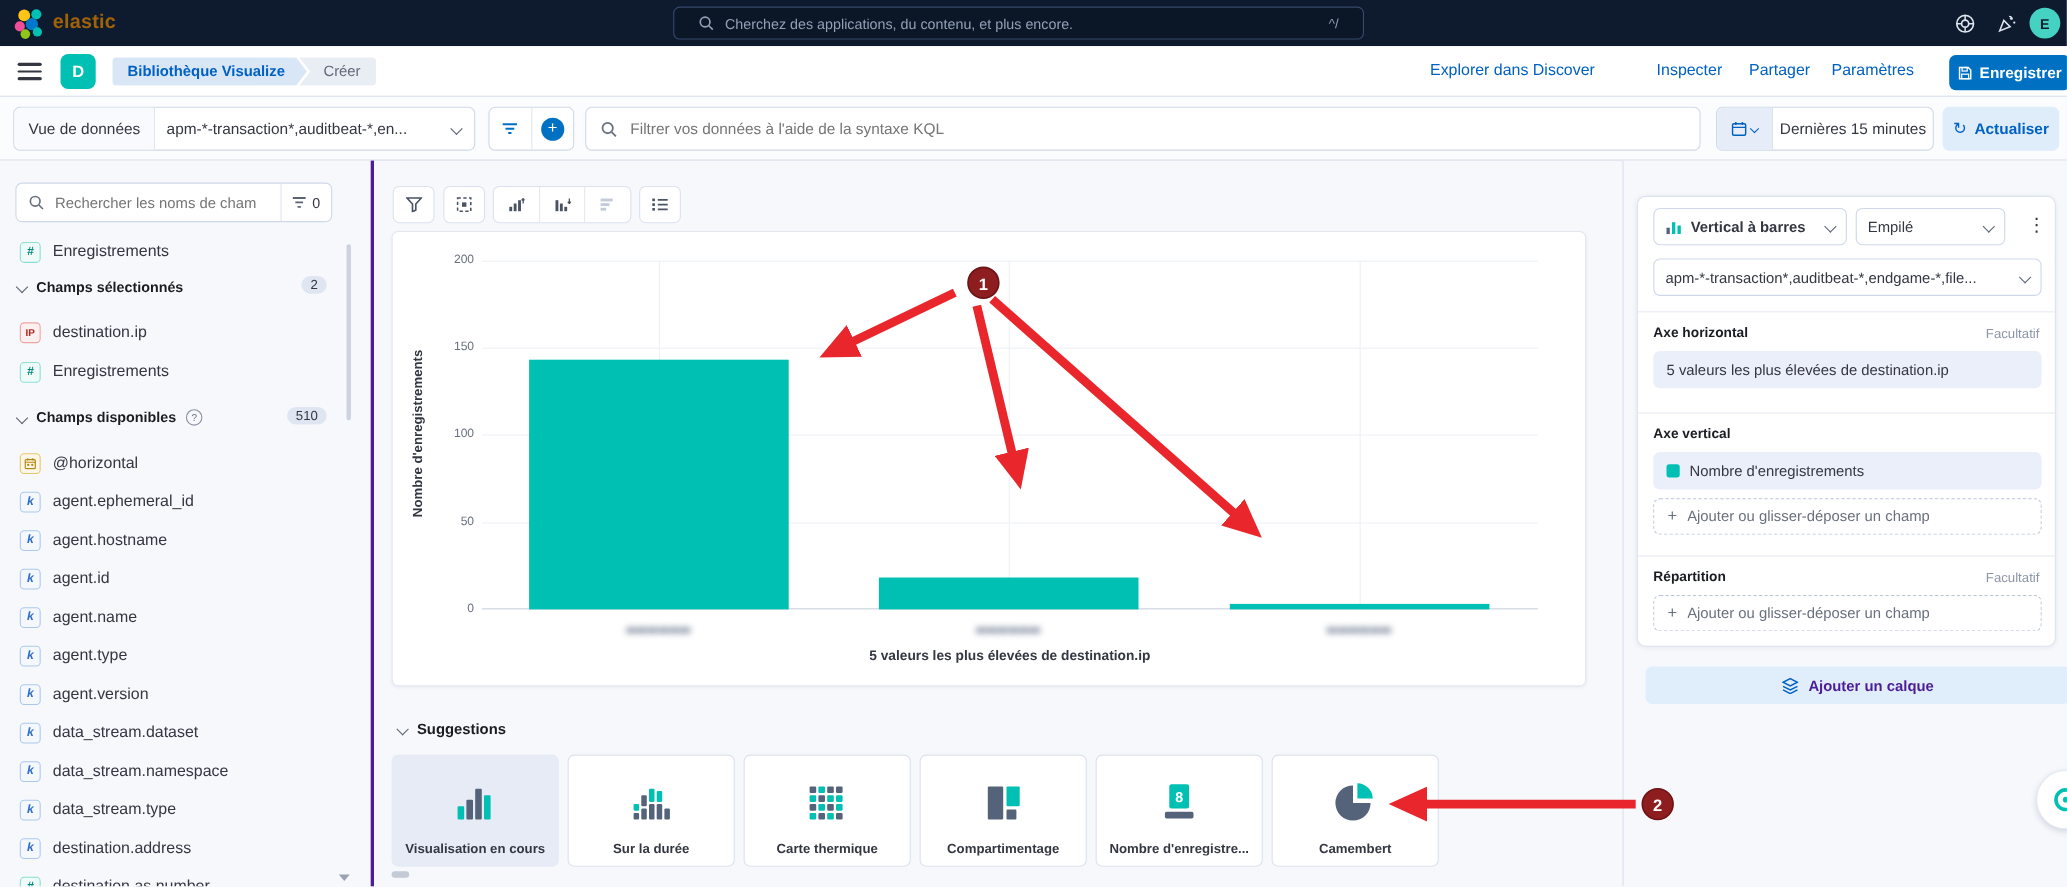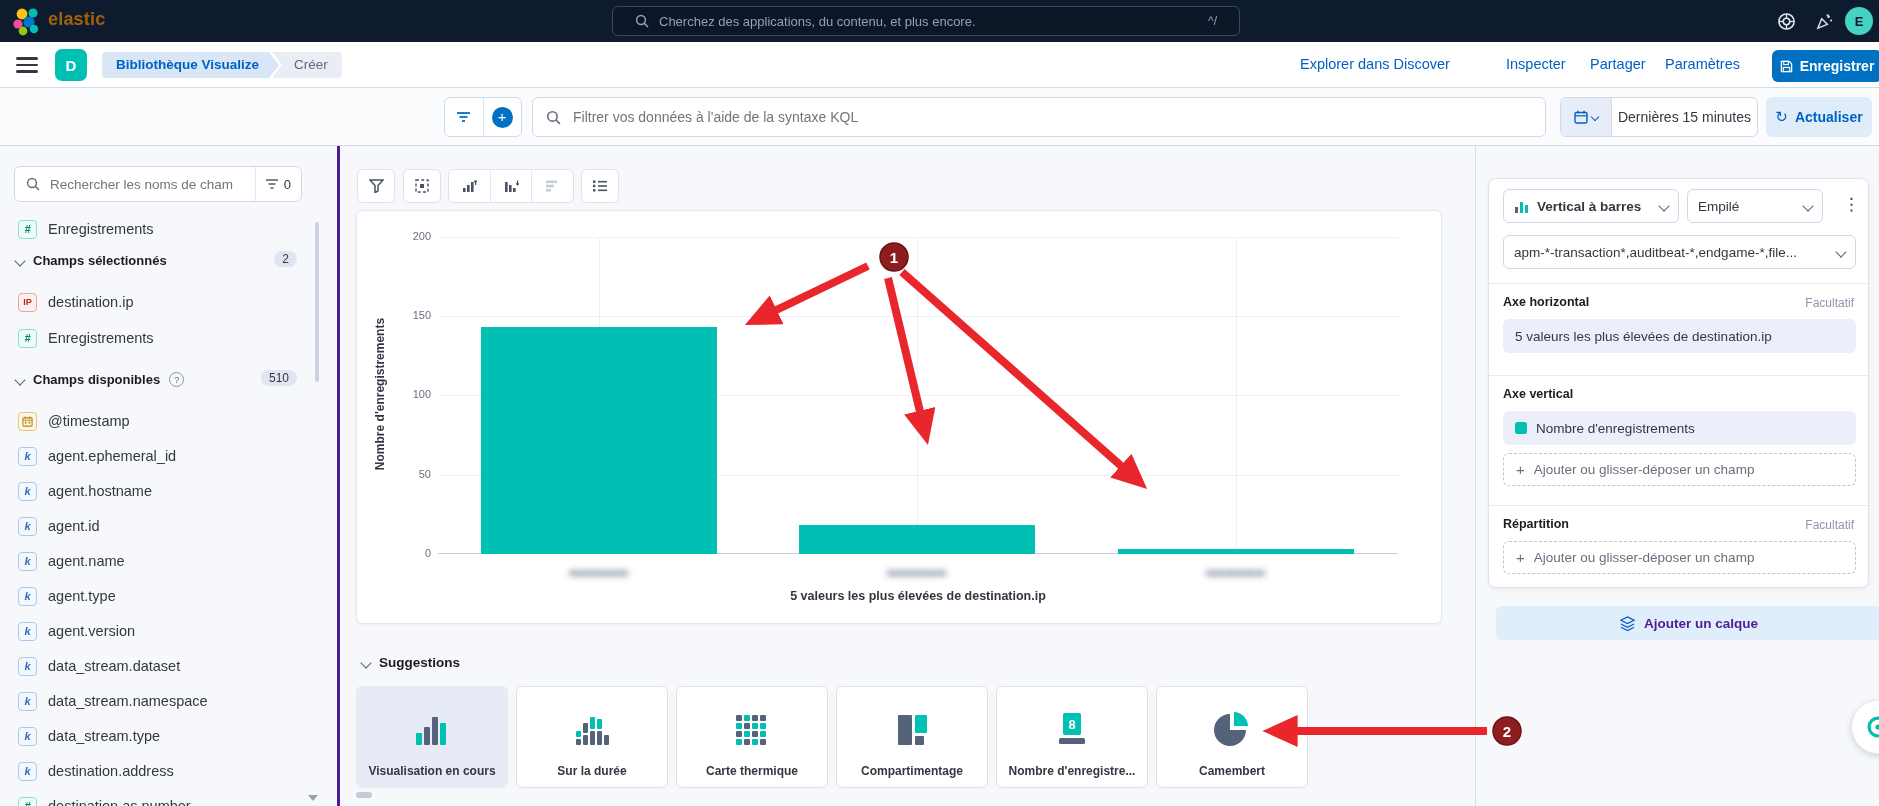--- a/index.html
+++ b/index.html
@@ -152,20 +152,25 @@
     <svg width="13" height="13" viewBox="0 0 14 14">
       <path d="M1.5 1.5h8.5l2.5 2.5v8.5h-11z" fill="none" stroke="#fff" stroke-width="1.4"></path>
       <rect x="4" y="1.5" width="5" height="3.4" fill="none" stroke="#fff" stroke-width="1.2"></rect>
       <rect x="3.6" y="8" width="6.8" height="4.4" fill="none" stroke="#fff" stroke-width="1.2"></rect>
     </svg>
     <span>Enregistrer</span>
   </button>
 </div>
 
 <div id="querybar">
+  <div class="qctl" style="left:12px;width:420px">
+    <span style="padding:0 13px;font-size:14px;color:#343741;background:#f8fafd;height:100%;display:flex;align-items:center;border-right:1px solid #e0e6ef;border-radius:6px 0 0 6px">Vue de données</span>
+    <span style="padding:0 10px;font-size:14px;color:#343741;white-space:nowrap;overflow:hidden;flex:1">apm-*-transaction*,auditbeat-*,en...</span>
+    <span class="chv" style="margin-right:12px"></span>
+  </div>
 
   <div class="qctl" style="left:444px;width:78px">
     <span style="width:39px;height:100%;display:flex;align-items:center;justify-content:center;border-right:1px solid #e0e6ef">
       <svg width="15" height="12" viewBox="0 0 15 12">
         <line x1="1" y1="2" x2="14" y2="2" stroke="#0071c2" stroke-width="1.8"></line>
         <line x1="3.5" y1="6" x2="11.5" y2="6" stroke="#0071c2" stroke-width="1.8"></line>
         <line x1="6" y1="10" x2="9" y2="10" stroke="#0071c2" stroke-width="1.8"></line>
       </svg>
     </span>
     <span style="width:39px;height:100%;display:flex;align-items:center;justify-content:center">
@@ -248,21 +253,21 @@
     <span class="fi fi-date">
       <svg width="11" height="11" viewBox="0 0 12 12">
           <rect x="1" y="2" width="10" height="9" rx="1" fill="none" stroke="#b3870e" stroke-width="1.2"></rect>
           <line x1="3.5" y1="0.6" x2="3.5" y2="3" stroke="#b3870e" stroke-width="1.2"></line>
           <line x1="8.5" y1="0.6" x2="8.5" y2="3" stroke="#b3870e" stroke-width="1.2"></line>
           <line x1="1" y1="4.6" x2="11" y2="4.6" stroke="#b3870e" stroke-width="1"></line>
           <rect x="3" y="6.2" width="2" height="2" fill="#b3870e"></rect>
           <rect x="7" y="6.2" width="2" height="2" fill="#b3870e"></rect>
         </svg>
     </span>
-    <span class="fname">@timestamp</span>
+    <span class="fname">@horizontal</span>
   </div>
   <div class="frow" style="top:299px">
     <span class="fi fi-kw">k</span>
     <span class="fname">agent.ephemeral_id</span>
   </div>
   <div class="frow" style="top:334px">
     <span class="fi fi-kw">k</span>
     <span class="fname">agent.hostname</span>
   </div>
   <div class="frow" style="top:369px">

